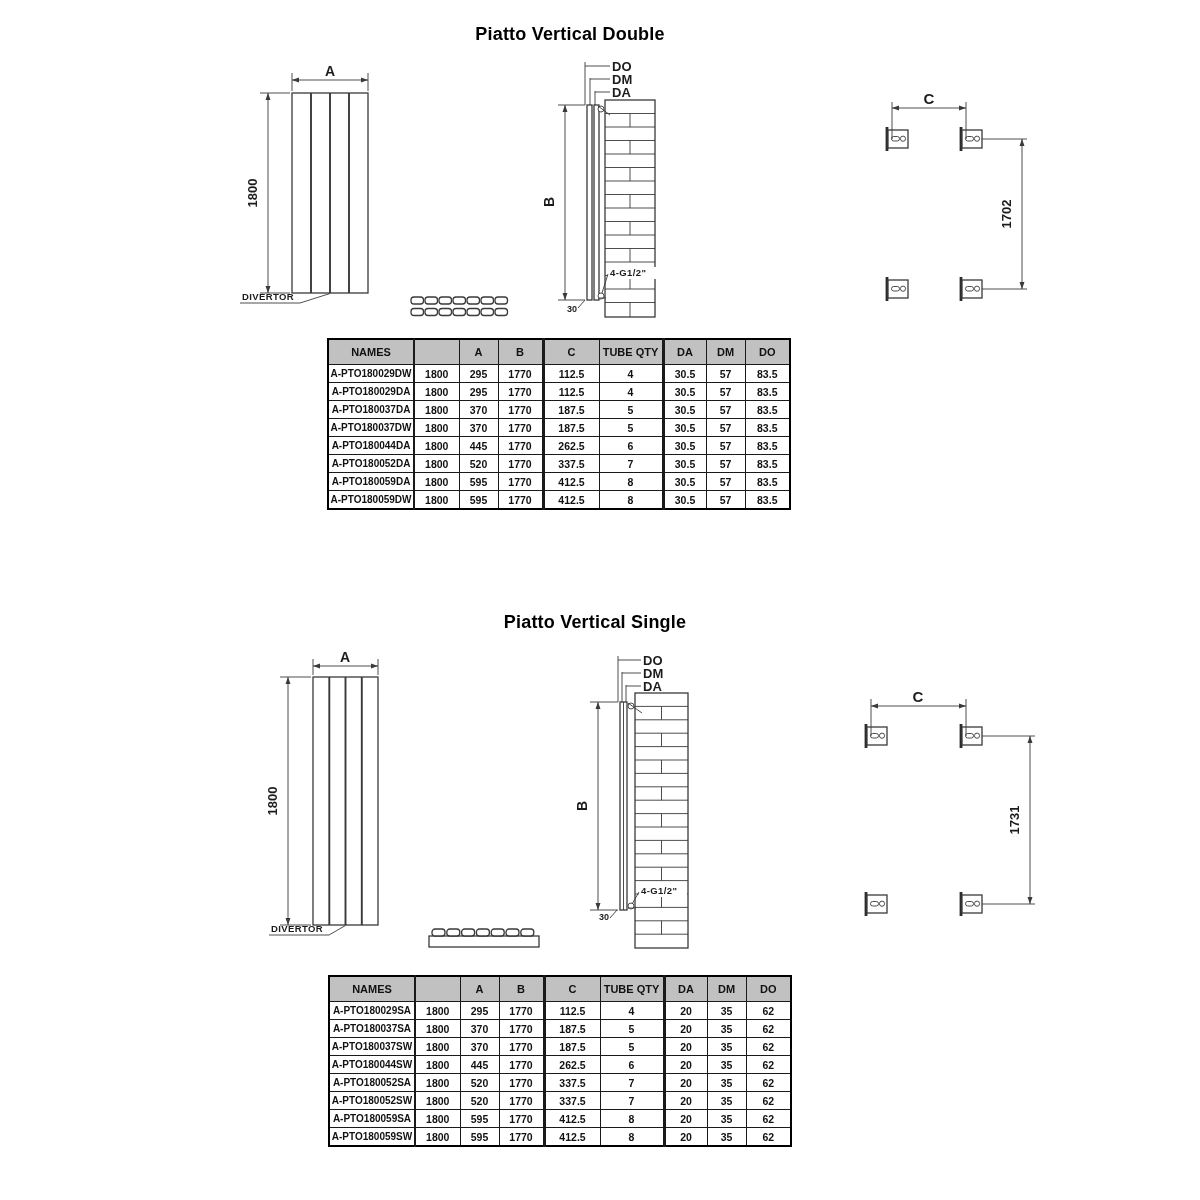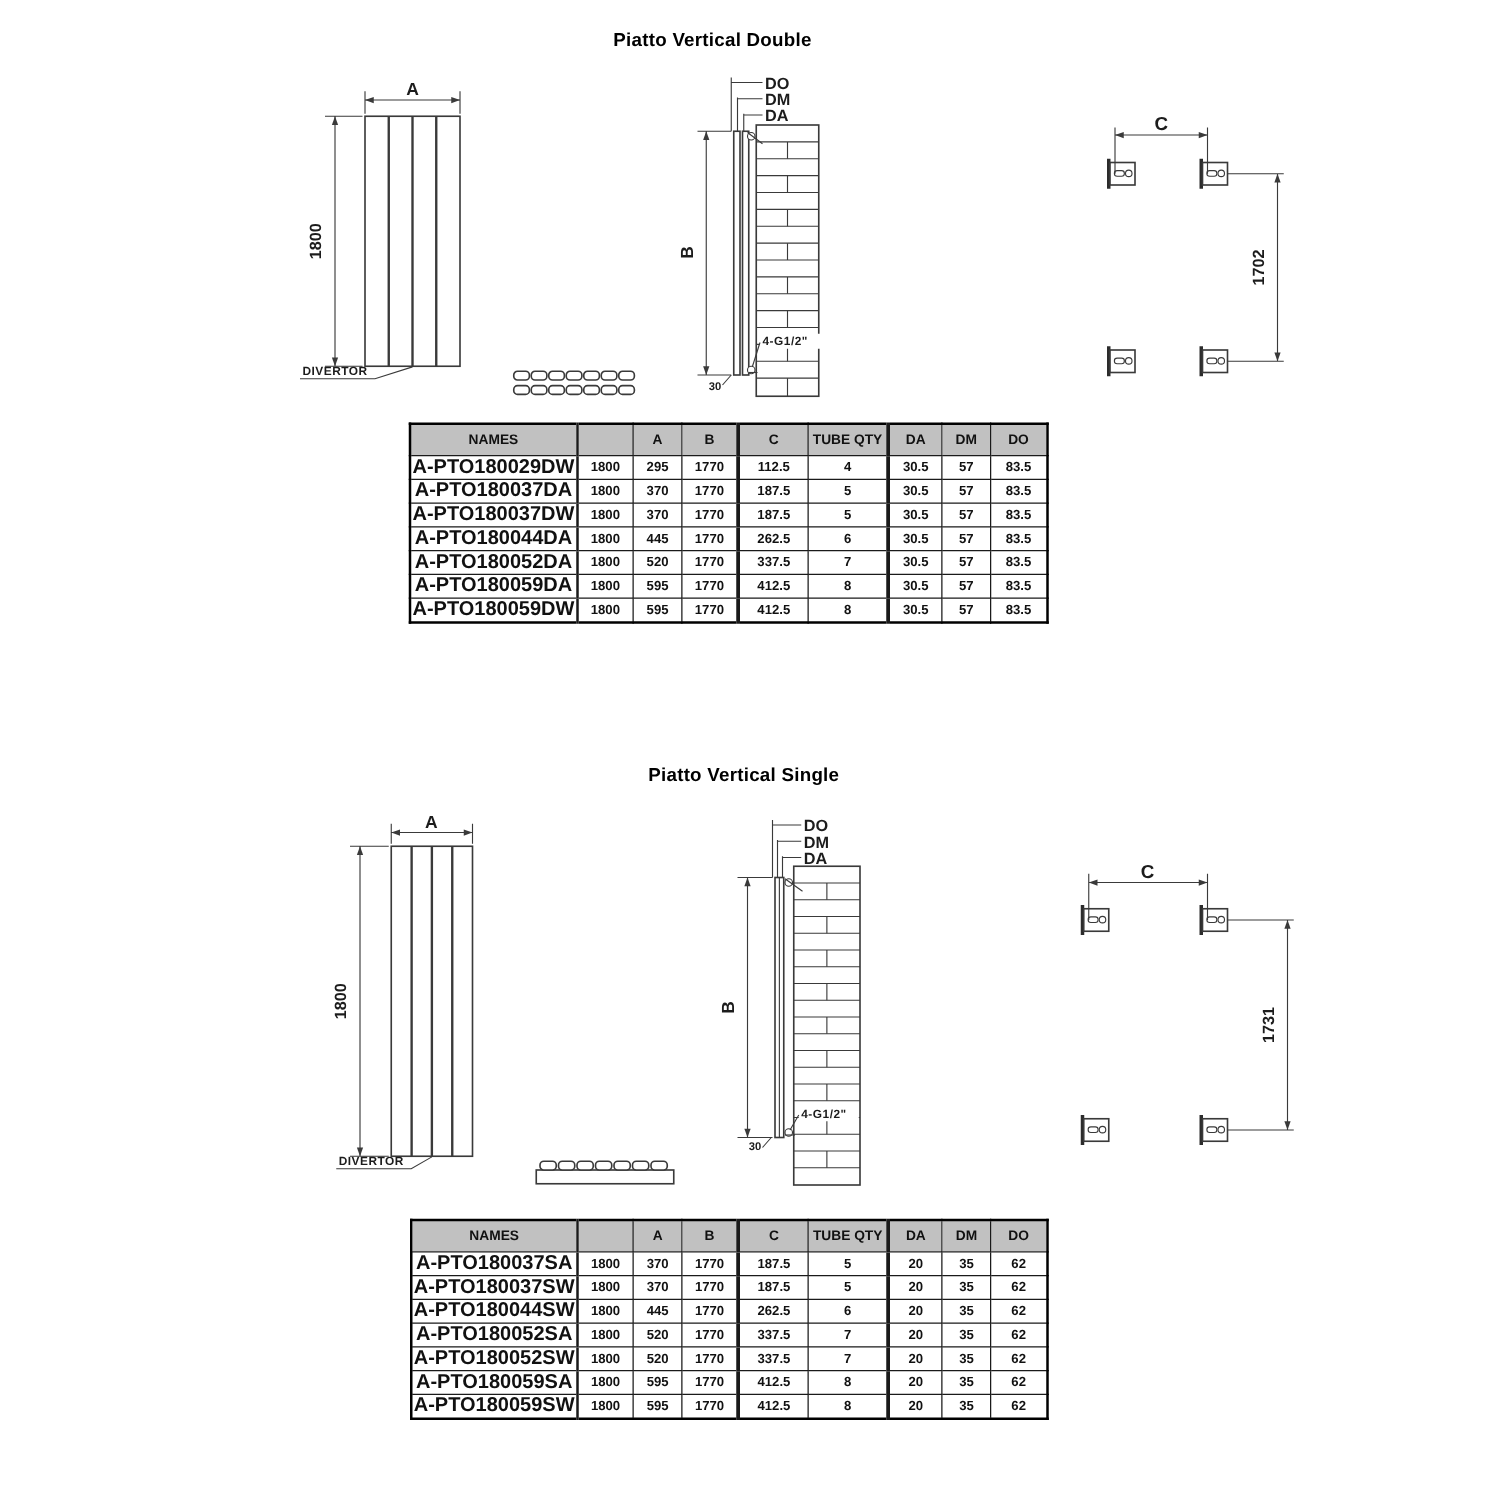--- a/index.html
+++ b/index.html
@@ -5,21 +5,21 @@
   html,body { margin:0; padding:0; }
   body {
     width:1200px; height:1200px; background:#ffffff; position:relative;
     font-family:"Liberation Sans", sans-serif; color:#111;
   }
   .section { position:absolute; left:0; width:1200px; height:600px; }
   #section-double { top:0; }
   #section-single { top:600px; }
   .diagram-title {
     position:absolute; width:320px; text-align:center;
-    font-weight:bold; font-size:15px; color:#000; letter-spacing:0.2px;
+    font-weight:bold; font-size:18px; color:#000; letter-spacing:0.2px;
   }
   svg.dwg { position:absolute; overflow:visible; }
   .ln  { fill:none; stroke:#3a3a3a; stroke-width:1.3; }
   .ln2 { fill:none; stroke:#3a3a3a; stroke-width:1.9; }
   .lnt { fill:none; stroke:#3a3a3a; stroke-width:0.9; }
   .bar { fill:none; stroke:#2c2c2c; stroke-width:2.8; }
   .arr { fill:#3a3a3a; stroke:none; }
   .wfill { fill:#ffffff; }
   text { font-family:"Liberation Sans", sans-serif; fill:#1c1c1c; }
   .dimtext    { font-size:13px; font-weight:bold; }
@@ -30,21 +30,21 @@
   table.spec-table {
     position:absolute; border-collapse:collapse; table-layout:fixed;
     border:2.5px solid #000; background:#fff;padding-left:20px;
   }
   .spec-table th, .spec-table td {
     border:1px solid #1a1a1a; text-align:center; vertical-align:middle;
     font-weight:bold; white-space:nowrap; overflow:hidden; padding:0 1px;
   }
   .spec-table th { background:#c1c1c1; height:24px; font-size:11px; }
   .spec-table td { height:17px; font-size:10.5px; }
-  .spec-table td:first-child { font-size:16px;margin-top:40px; }
+  .spec-table td:first-child { font-size:10px;margin-top:40px; }
   .spec-table th:nth-child(5), .spec-table td:nth-child(5) { border-left-width:3px; }
   .spec-table th:nth-child(6), .spec-table td:nth-child(6) { border-right-width:3px; }
   .spec-table th:first-child,  .spec-table td:first-child  { border-right-width:2px; }
 </style>
 </head>
 <body>
 
 <div class="section" id="section-double">
 
   <div class="diagram-title" style="left:410px; top:24px;">Piatto Vertical Double</div>
@@ -191,20 +191,31 @@
           <td>1800</td>
           <td>295</td>
           <td>1770</td>
           <td>112.5</td>
           <td>4</td>
           <td>30.5</td>
           <td>57</td>
           <td>83.5</td>
         </tr>
         <tr>
+          <td>A-PTO180029DA</td>
+          <td>1800</td>
+          <td>295</td>
+          <td>1770</td>
+          <td>112.5</td>
+          <td>4</td>
+          <td>30.5</td>
+          <td>57</td>
+          <td>83.5</td>
+        </tr>
+        <tr>
           <td>A-PTO180037DA</td>
           <td>1800</td>
           <td>370</td>
           <td>1770</td>
           <td>187.5</td>
           <td>5</td>
           <td>30.5</td>
           <td>57</td>
           <td>83.5</td>
         </tr>
@@ -393,20 +404,31 @@
           <th>B</th>
           <th>C</th>
           <th>TUBE QTY</th>
           <th>DA</th>
           <th>DM</th>
           <th>DO</th>
         </tr>
       </thead>
     <tbody>
         <tr>
+          <td>A-PTO180029SA</td>
+          <td>1800</td>
+          <td>295</td>
+          <td>1770</td>
+          <td>112.5</td>
+          <td>4</td>
+          <td>20</td>
+          <td>35</td>
+          <td>62</td>
+        </tr>
+        <tr>
           <td>A-PTO180037SA</td>
           <td>1800</td>
           <td>370</td>
           <td>1770</td>
           <td>187.5</td>
           <td>5</td>
           <td>20</td>
           <td>35</td>
           <td>62</td>
         </tr>

